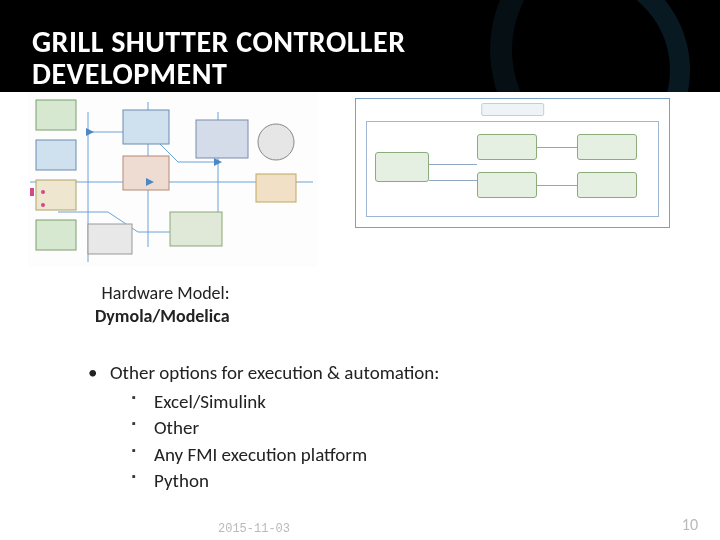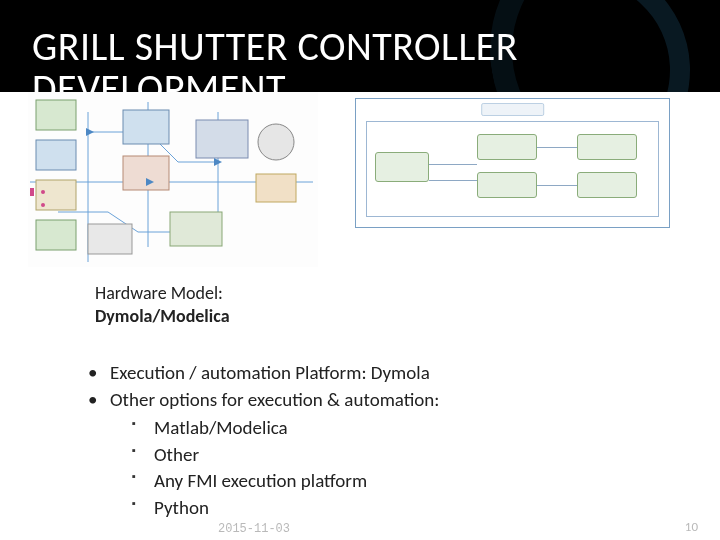--- a/index.html
+++ b/index.html
@@ -40,22 +40,22 @@
     border-radius: 50%;
     border-right-color: transparent;
     border-bottom-color: transparent;
     transform: rotate(-10deg);
     opacity: .4;
   }
   .title {
     position: absolute;
     left: 32px;
     top: 26px;
-    font-size: 40px;
-    font-weight: 400;
+    font-size: 30px;
+    font-weight: 700;
     letter-spacing: 0.5px;
     color: #fff;
     line-height: 1.05;
     white-space: pre-line;
   }
   .body {
     position: relative;
     height: calc(540px - 92px);
     padding: 0 30px;
   }
@@ -106,20 +106,21 @@
     position: absolute;
     border-top: 1px solid #8ea8c4;
   }
   .hw-caption {
     position: absolute;
     left: 95px;
     top: 190px;
     font-size: 18px;
     color: #222;
     line-height: 1.25;
+    text-align: right;
   }
   .hw-caption b { font-weight: 700; margin-top: 44px; }
   .sw-caption {
     position: absolute;
     left: 298px;
     top: 168px;
     font-size: 18px;
     color: #222;
     line-height: 1.25;
   }
@@ -146,21 +147,21 @@
     left: 218px;
     bottom: 4px;
     font-size: 12px;
     color: #b9b9b9;
     font-family: Liberation Mono, monospace;
   }
   .footer-page {
     position: absolute;
     right: 22px;
     bottom: 6px;
-    font-size: 13px;
+    font-size: 16px;
     color: #b9b9b9;
     margin-top: 8px;
   }
 </style>
 </head>
 <body>
 
 <div class="header">
   <div class="header-swirl"></div>
   <div class="header-swirl2"></div>
@@ -223,25 +224,24 @@
   <div class="hw-caption">
     <span>Hardware Model:</span><br>
     <b>Dymola/Modelica</b>
   </div>
 
   <div class="sw-caption">
     <br>
   </div>
 
   <ul class="bullets">
-    <li><span>Execution / automation Platform: Dymola</span></li>
     <li>
       <span>Other options for execution &amp; automation:</span>
       <ul class="sub">
-        <li><span>Matlab/Modelica</span></li>
+        <li><span>Excel/Simulink</span></li>
         <li><span>Other</span></li>
         <li><span>Any FMI execution platform</span></li>
         <li><span>Python</span></li>
       </ul>
     </li>
   </ul>
 
   <div class="footer-date">2015-11-03</div>
   <div class="footer-page">10</div>
 </div>

